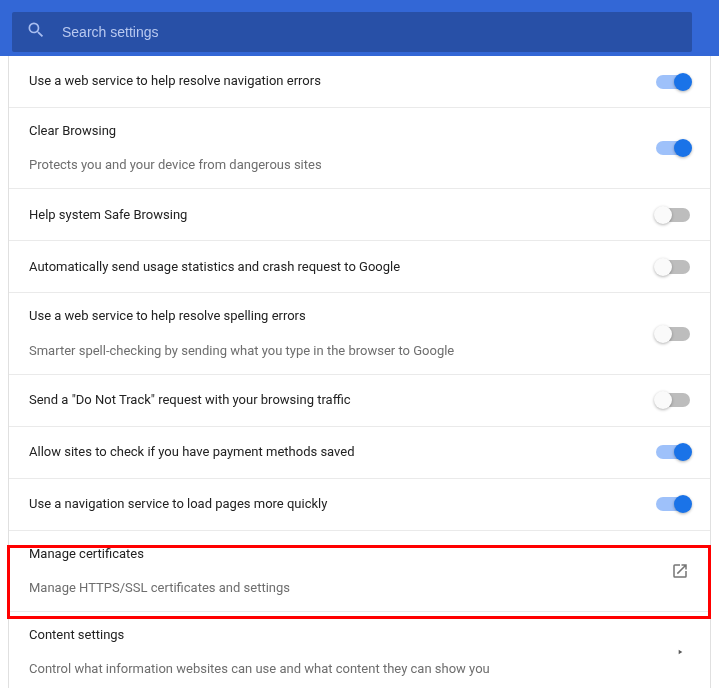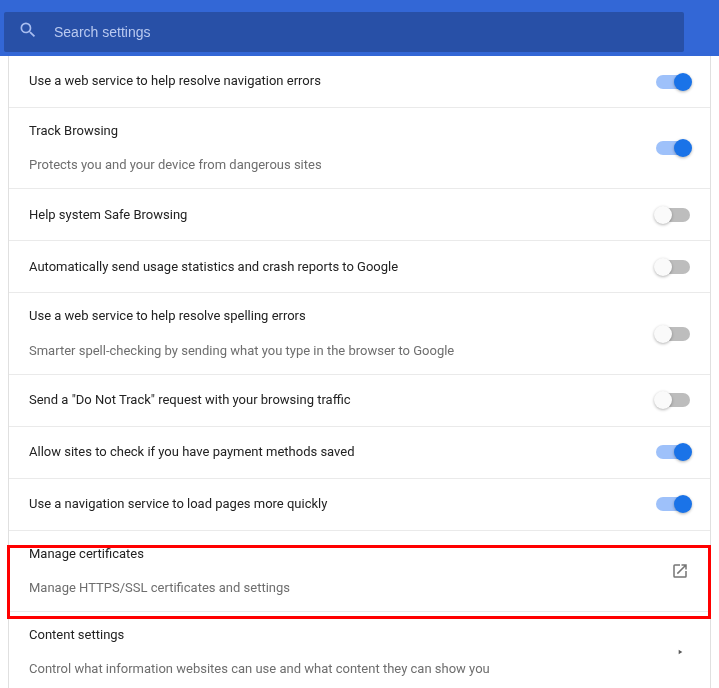--- a/index.html
+++ b/index.html
@@ -5,24 +5,24 @@
 * { box-sizing: border-box; margin: 0; padding: 0; }
 body {
   font-family: "Segoe UI", Roboto, Arial, sans-serif;
   background: #fff;
   width: 719px;
   height: 688px;
   overflow: hidden;
 }
 .header {
   background: #3367d6;
-  padding: 4px;
+  padding: 12px;
   height: 56px;
   display: flex;
-  align-items: flex-end;
+  align-items: flex-start;
 }
 .search-wrap {
   background: #2850a7;
   border-radius: 2px;
   height: 40px;
   display: flex;
   align-items: center;
   padding: 0 14px;
   width: 680px;
 }
@@ -96,38 +96,38 @@
     <div class="row">
       <div class="row-text">
         <div class="row-title">Use a web service to help resolve navigation errors</div>
       </div>
       <div class="toggle on">
         <div class="knob"></div>
       </div>
     </div>
     <div class="row">
       <div class="row-text">
-        <div class="row-title">Track Browsing</div>
+        <div class="row-title">Clear Browsing</div>
         <div class="row-sub">Protects you and your device from dangerous sites</div>
       </div>
       <div class="toggle on">
         <div class="knob"></div>
       </div>
     </div>
     <div class="row">
       <div class="row-text">
         <div class="row-title">Help system Safe Browsing</div>
       </div>
       <div class="toggle off">
         <div class="knob"></div>
       </div>
     </div>
     <div class="row">
       <div class="row-text">
-        <div class="row-title">Automatically send usage statistics and crash reports to Google</div>
+        <div class="row-title">Automatically send usage statistics and crash request to Google</div>
       </div>
       <div class="toggle off">
         <div class="knob"></div>
       </div>
     </div>
     <div class="row">
       <div class="row-text">
         <div class="row-title">Use a web service to help resolve spelling errors</div>
         <div class="row-sub">Smarter spell-checking by sending what you type in the browser to Google</div>
       </div>

